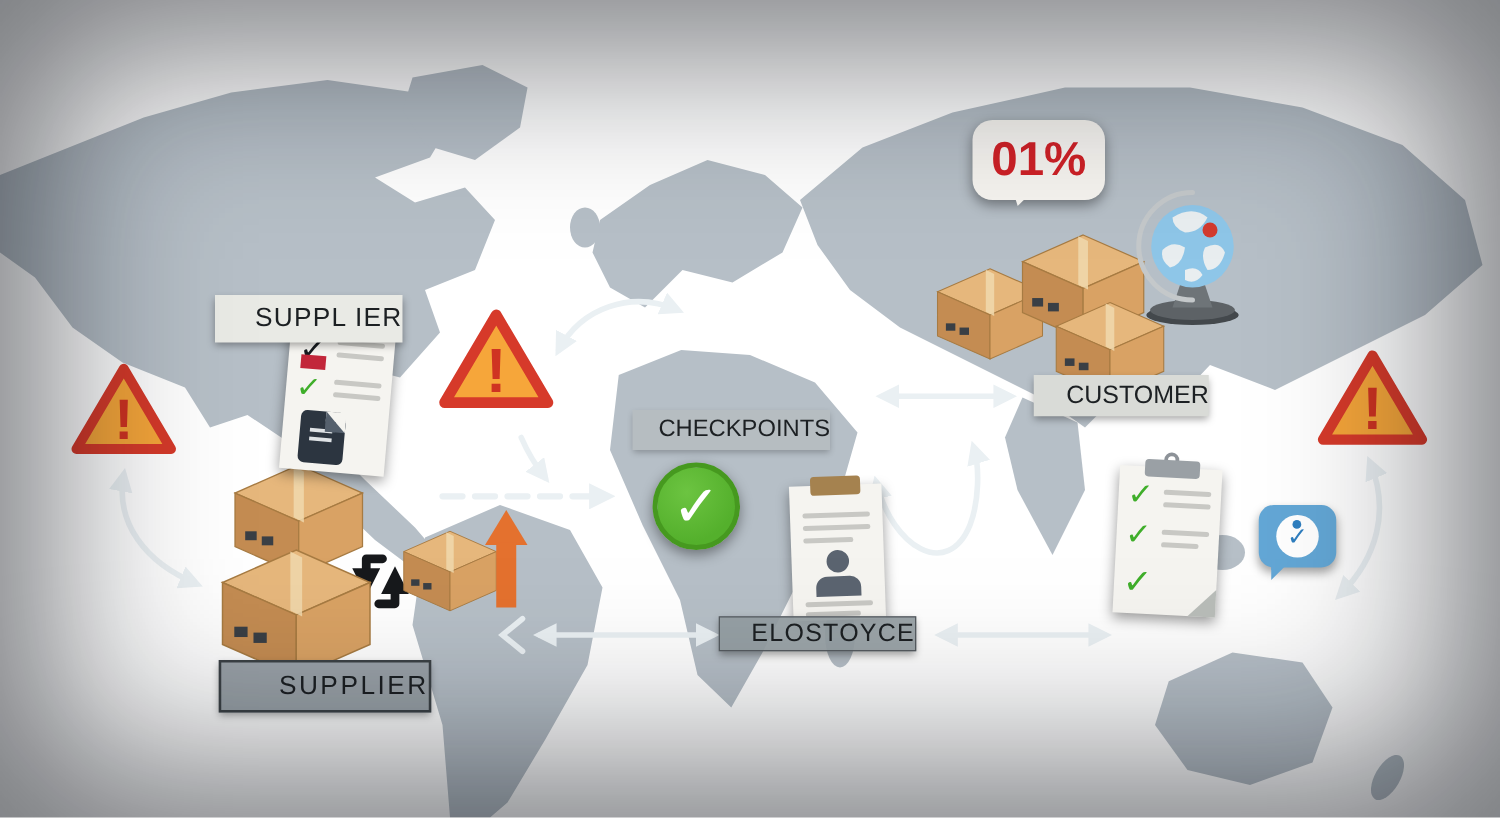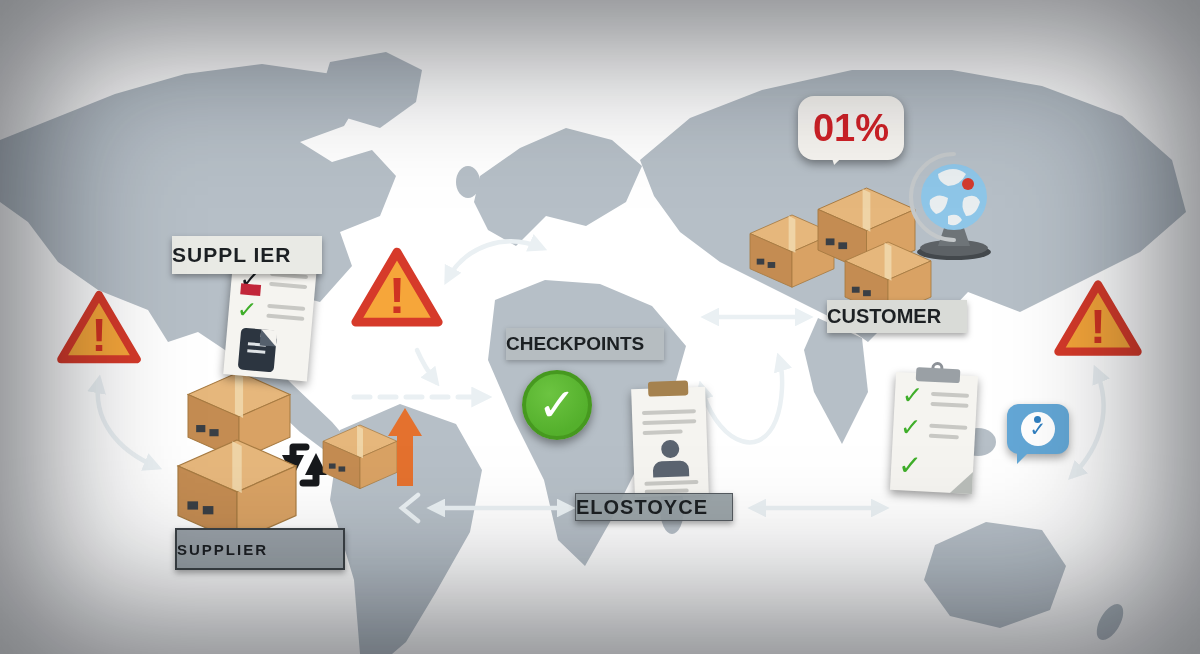--- a/index.html
+++ b/index.html
@@ -12,22 +12,22 @@
     overflow:hidden;
   }
   #stage::after{
     content:""; position:absolute; inset:0; pointer-events:none; z-index:9;
     box-shadow:inset 0 0 140px 40px rgba(5,10,16,.55);
   }
   svg.layer { position:absolute; left:0; top:0; z-index:1; }
   svg#arrow-layer { z-index:3; }
   .item { position:absolute; z-index:4; }
   .labelbox{
-    position:absolute; z-index:5; display:flex; align-items:center; justify-content:flex-start;
-    font-weight:bold; color:#1c2023; box-shadow:0 3px 6px rgba(0,0,0,.35);
+    position:absolute; z-index:5; display:flex; align-items:center; justify-content:flex-end;
+    font-weight:normal; color:#1c2023; box-shadow:0 3px 6px rgba(0,0,0,.35);
   }
   .lb-light { background:#e9eae5; }
   .lb-pale  { background:#d9dbd7; }
   .lb-gray  { background:#9aa2a8; border:2px solid #3c4246; }
   .lb-bar   { background:rgba(182,189,193,.95); box-shadow:0 2px 5px rgba(0,0,0,.25); }
   .lb-bar2  { background:rgba(148,157,162,.92); border:1px solid #555b60; }
 
   
   .doc { position:absolute; background:#f5f4f0; box-shadow:0 4px 10px rgba(0,0,0,.4); z-index:4; }
   .doc .line { background:#c8c8c4; height:4px; border-radius:2px; position:absolute; }
@@ -214,21 +214,21 @@
     <span>✓</span>
   </div>
 
   <div class="blue-bubble" style="left:1007px; top:404px">
     <div class="disc">
       <i></i>
       <span>✓</span>
     </div>
   </div>
 
-  <div class="speech" style="left:798px; top:96px">
+  <div class="speech" style="left:778px; top:96px">
     <span>01%</span>
   </div>
 
   <svg class="item" style="left:908px; top:152px" width="92" height="108" viewBox="0 0 92 108">
     <ellipse cx="46" cy="100" rx="37" ry="8" fill="#43484c"></ellipse>
     <ellipse cx="46" cy="96" rx="34" ry="8" fill="#5d6266"></ellipse>
     <path d="M36,76 L56,76 L62,94 L30,94 Z" fill="#6e7478"></path>
     <path d="M46,2 A 42,42 0 1 0 46,88" fill="none" stroke="#c4c8ca" stroke-width="4" stroke-linecap="round"></path>
     <circle cx="46" cy="45" r="33" fill="#8ec6e8"></circle>
     <path d="M30,22 Q46,12 58,22 Q52,34 40,34 Q30,30 30,22 Z" fill="#e9eef0"></path>
@@ -247,17 +247,17 @@
   </div>
 
   <div class="labelbox lb-pale" style="left:827px; top:300px; width:140px; height:33px; font-size:20px">
     <span>CUSTOMER</span>
   </div>
 
   <div class="labelbox lb-bar2" style="left:575px; top:493px; width:158px; height:28px; font-size:20px; letter-spacing:1px">
     <span>ELOSTOYCE</span>
   </div>
 
-  <div class="labelbox lb-gray" style="left:175px; top:528px; width:170px; height:42px; font-size:15px; letter-spacing:2px">
+  <div class="labelbox lb-gray" style="left:175px; top:528px; width:170px; height:42px; font-size:21px; letter-spacing:2px">
     <span>SUPPLIER</span>
   </div>
 
 </div>
 
 </body></html>

